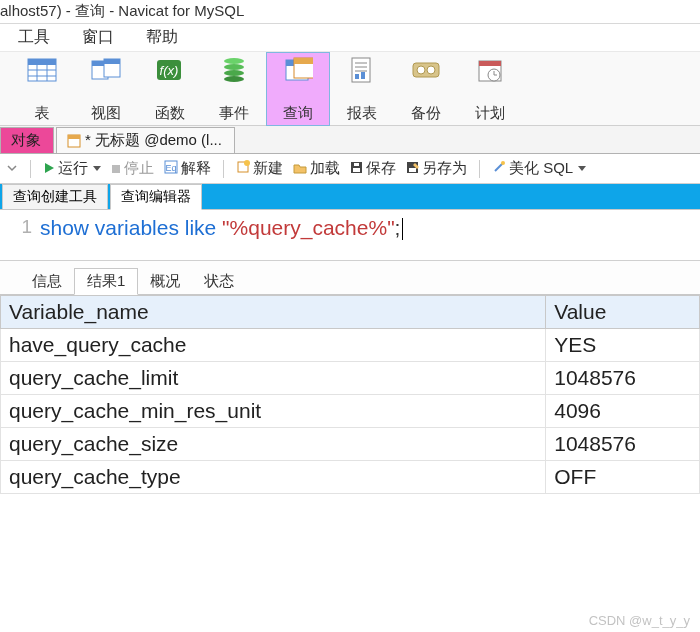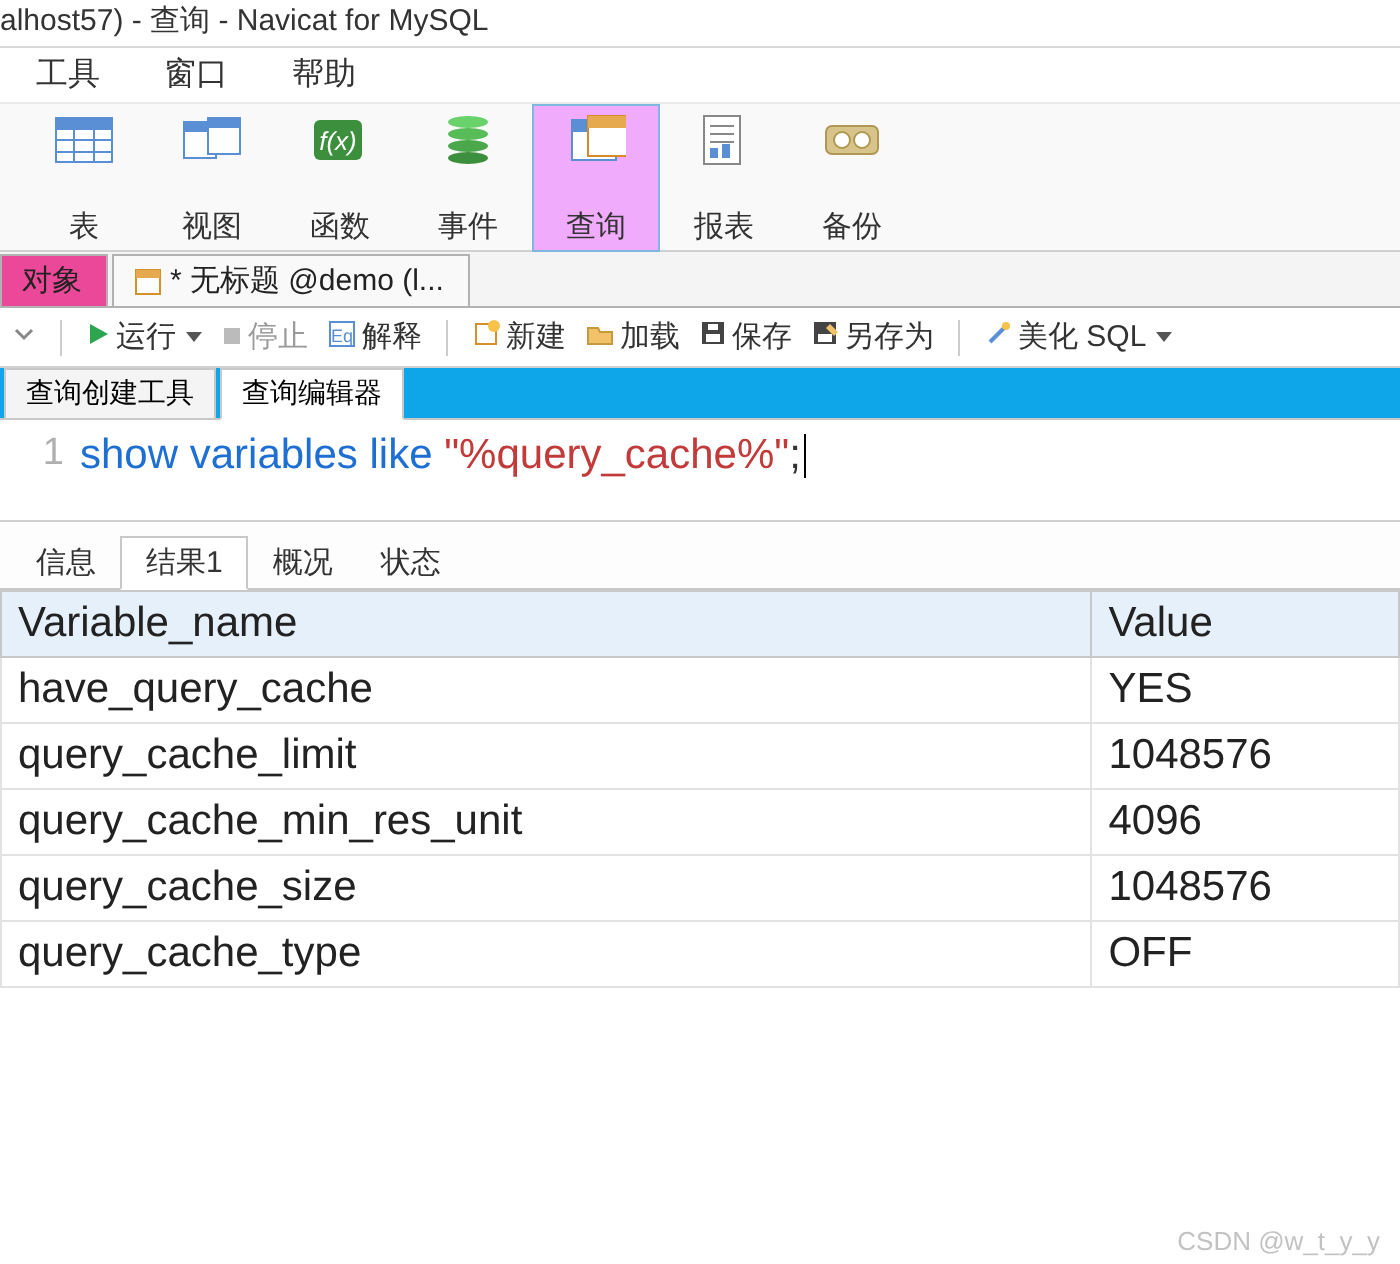--- a/index.html
+++ b/index.html
@@ -30,21 +30,21 @@
   .inner-tabs .itab { padding:3px 10px; font-size:14px; border:1px solid #c8c8c8; border-bottom:none; background:#f4f4f4; margin-right:2px;}
   .inner-tabs .itab.active { background:#fff; border-bottom:1px solid #fff; position:relative; top:1px;}
   
   .codearea { height:44px; display:flex; align-items:flex-start; padding:6px 0 0 14px; font-family:Consolas,"Courier New",monospace; font-size:21px; }
   .codearea .gutter { width:26px; text-align:right; color:#b0b0b0; padding-right:8px; font-size:19px;}
   .codearea .code { color:#1e6fd4; white-space:pre; }
   .codearea .code .str { color:#c23a3a; }
   .codearea .code .semi { color:#333; }
   .cursor { display:inline-block; width:1px; height:22px; background:#000; margin-left:2px; vertical-align:middle;}
   
-  .result-tabs { height:35px; display:flex; align-items:flex-end; border-top:1px solid #d0d0d0; border-bottom:1px solid #c8c8c8; padding-left:6px; background:#fdfdfd; margin-top:6px;}
+  .result-tabs { height:35px; display:flex; align-items:flex-end; border-top:1px solid #d0d0d0; border-bottom:1px solid #c8c8c8; padding-left:20px; background:#fdfdfd; margin-top:6px;}
   .result-tabs .rtab { padding:3px 12px; font-size:15px; color:#333; }
   .result-tabs .rtab.active { background:#fff; border:1px solid #c8c8c8; border-bottom:1px solid #fff; position:relative; top:1px;}
   
   .rtable { width:100%; border-collapse:collapse; font-size:20px; color:#222;border-radius:12px; }
   .rtable th { text-align:left; font-weight:normal; background:#e6f0fb; border:1px solid #c8c8c8; padding:4px 8px; font-size:21px;}
   .rtable td { border:1px solid #e2e2e2; border-left:none; padding:4px 8px; font-size:21px;}
   .rtable td:first-child { border-left:1px solid #e2e2e2; }
   .watermark { position:absolute; bottom:4px; right:10px; font-size:13px; color:rgba(120,120,120,0.45); }
 </style>
 </head>
@@ -130,20 +130,32 @@
   <div class="tool">
     <span class="ico">
       <svg width="30" height="22">
           <rect x="2" y="4" width="26" height="14" rx="3" fill="#d8c48a" stroke="#b09850"></rect>
           <circle cx="10" cy="11" r="4" fill="#fff" stroke="#b09850"></circle>
           <circle cx="20" cy="11" r="4" fill="#fff" stroke="#b09850"></circle>
         </svg>
     </span>
     <span>备份</span>
   </div>
+  <div class="tool">
+    <span class="ico">
+      <svg width="26" height="26">
+          <rect x="2" y="4" width="22" height="20" fill="#fff" stroke="#888"></rect>
+          <rect x="2" y="4" width="22" height="5" fill="#c95a5a"></rect>
+          <circle cx="17" cy="18" r="6" fill="#fff" stroke="#888"></circle>
+          <line x1="17" y1="18" x2="17" y2="14" stroke="#888"></line>
+          <line x1="17" y1="18" x2="20" y2="18" stroke="#888"></line>
+        </svg>
+    </span>
+    <span>计划</span>
+  </div>
 </div>
 
 <div class="obj-tabs">
   <div class="tab active">
     <span>对象</span>
   </div>
   <div class="tab">
     <span class="qicon">
       <svg width="14" height="14">
           <rect x="1" y="1" width="12" height="12" fill="#fff" stroke="#d6902a"></rect>

